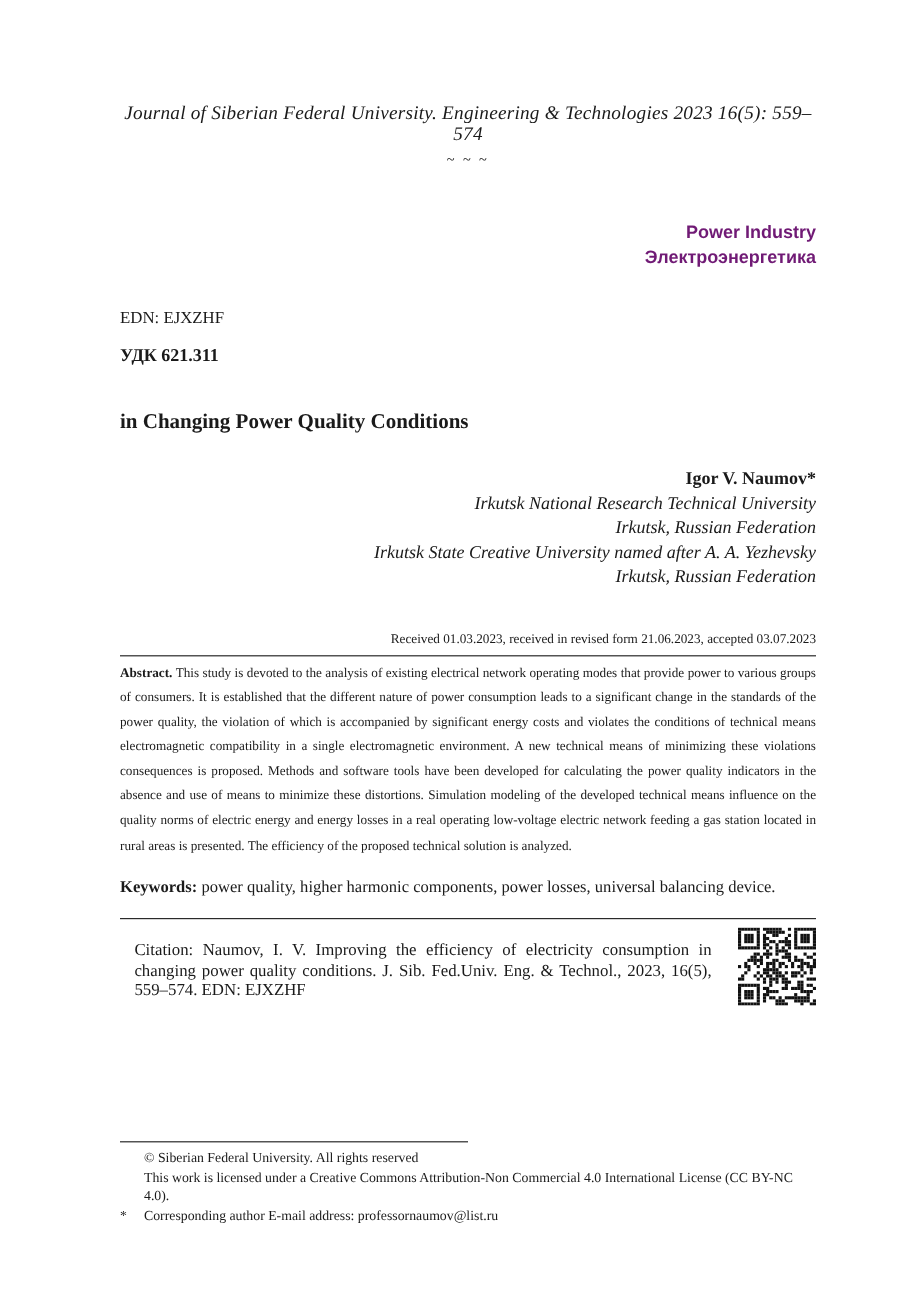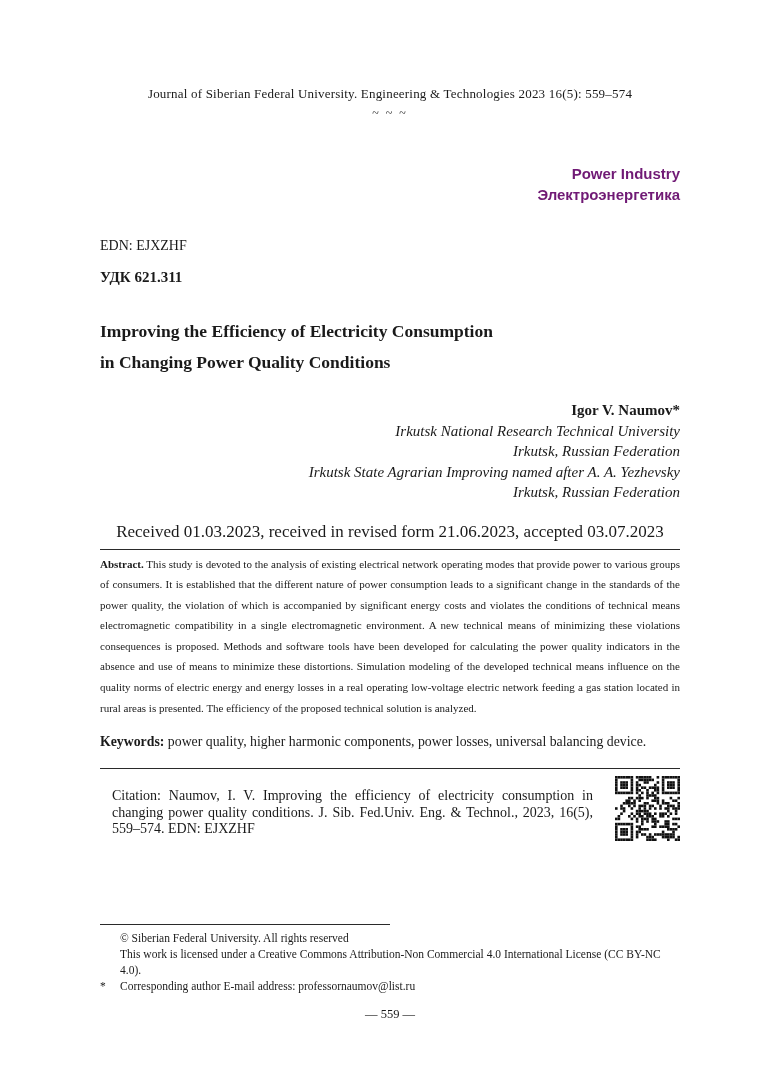--- a/index.html
+++ b/index.html
@@ -13,22 +13,23 @@
     box-sizing:border-box;
     overflow:hidden;
   }
   .content{
     position:absolute;
     left:100px;right:80px;top:0;
   }
   .journal-line{
     margin-top:86px;
     text-align:center;
-    font-size:13px;
+    font-size:16px;
     letter-spacing:0.2px;
+    font-style:italic;
   }
   .tildes{
     text-align:center;
     font-size:12px;
     margin-top:4px;
     letter-spacing:2px;
   }
   .rubric{
     margin-top:42px;
     text-align:right;
@@ -54,23 +55,23 @@
   }
   .author-block{
     margin-top:22px;
     text-align:right;
     font-size:15px;
     line-height:20.5px;
   }
   .author-name{font-weight:bold;}
   .affil{font-style:italic;}
   .received{
-    margin-top:19px;
-    text-align:center;
-    font-size:17px;
+    margin-top:35px;
+    text-align:right;
+    font-size:11px;
   }
   .rule{
     border:none;
     border-top:1.2px solid #2a2a2a;
     margin:7px 0 0 0;
   }
   .abstract{
     margin-top:4px;
     font-size:11px;
     line-height:20.6px;
@@ -140,29 +141,28 @@
 
     <div class="rubric" style="color: #701a75;">
       <div>Power Industry</div>
       <div>Электроэнергетика</div>
     </div>
 
     <div class="edn">EDN: EJXZHF</div>
     <div class="udk">УДК 621.311</div>
 
     <div class="title">
-      <div>Improving the Efficiency of Electricity Consumption</div>
       <div>in Changing Power Quality Conditions</div>
     </div>
 
     <div class="author-block">
       <div class="author-name">Igor V. Naumov*</div>
       <div class="affil">Irkutsk National Research Technical University</div>
       <div class="affil">Irkutsk, Russian Federation</div>
-      <div class="affil">Irkutsk State Agrarian Improving named after A. A. Yezhevsky</div>
+      <div class="affil">Irkutsk State Creative University named after A. A. Yezhevsky</div>
       <div class="affil">Irkutsk, Russian Federation</div>
     </div>
 
     <div class="received">Received 01.03.2023, received in revised form 21.06.2023, accepted 03.07.2023</div>
 
     <hr class="rule">
 
     <p class="abstract"><span class="lbl">Abstract.</span><span> This study is devoted to the analysis of existing electrical network operating modes that provide power to various groups of consumers. It is established that the different nature of power consumption leads to a significant change in the standards of the power quality, the violation of which is accompanied by significant energy costs and violates the conditions of technical means electromagnetic compatibility in a single electromagnetic environment. A new technical means of minimizing these violations consequences is proposed. Methods and software tools have been developed for calculating the power quality indicators in the absence and use of means to minimize these distortions. Simulation modeling of the developed technical means influence on the quality norms of electric energy and energy losses in a real operating low-voltage electric network feeding a gas station located in rural areas is presented. The efficiency of the proposed technical solution is analyzed.</span></p>
 
     <p class="keywords"><span class="lbl">Keywords:</span><span> power quality, higher harmonic components, power losses, universal balancing device.</span></p>
@@ -487,15 +487,14 @@
   </div>
 
   <div class="footer">
     <hr class="footnote-rule">
     <div class="foot-line">© Siberian Federal University. All rights reserved</div>
     <div class="foot-line">This work is licensed under a Creative Commons Attribution-Non Commercial 4.0 International License (CC BY-NC 4.0).</div>
     <div class="foot-corresponding">
       <span class="foot-star">*</span>
       <span>Corresponding author E-mail address: professornaumov@list.ru</span>
     </div>
-    <div class="page-number">—  559  —</div>
   </div>
 </div>
 
 </body></html>

